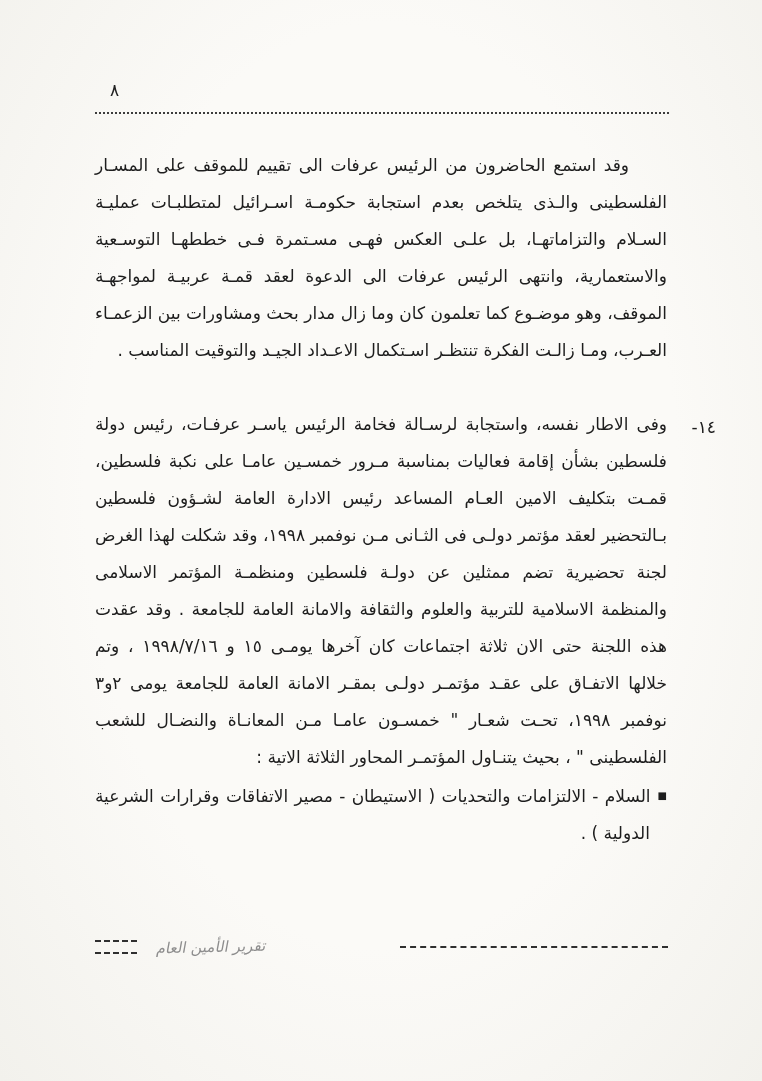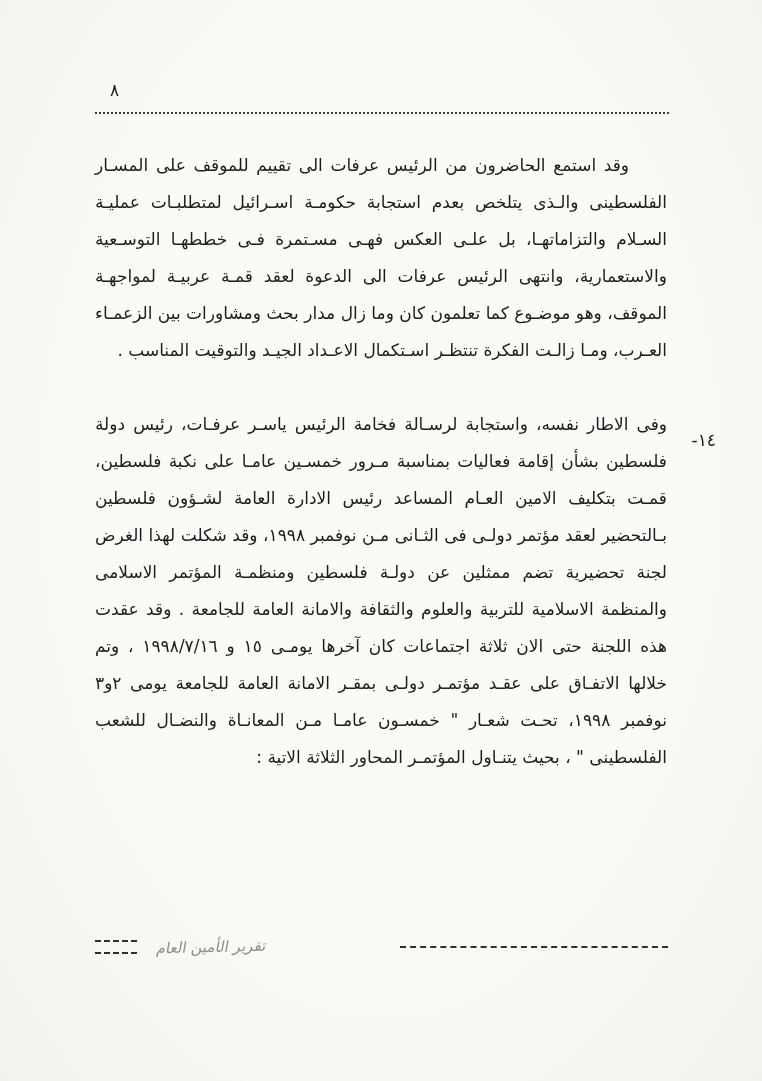--- a/index.html
+++ b/index.html
@@ -45,21 +45,21 @@
   }
   .body p { margin: 1px; }
   .para-intro { text-indent: 38px; }
   .numbered-item {
     position: relative;
     margin-top: 37px;
   }
   .numbered-item .marker {
     position: absolute;
     right: -48px;
-    top: 16px;
+    top: 3px;
     font-size: 17px;
     white-space: nowrap;
   }
   .bullet-item {
     margin-top: 10px;
     padding-right: 17px;
     text-indent: -17px;
   }
   .bullet-item .bmark {
     font-size: 10px;
@@ -109,20 +109,21 @@
 
   <div class="body">
 
     <p class="para-intro">وقد استمع الحاضرون من الرئيس عرفات الى تقييم للموقف على المسـار الفلسطينى والـذى يتلخص بعدم استجابة حكومـة اسـرائيل لمتطلبـات عمليـة السـلام والتزاماتهـا، بل علـى العكس فهـى مسـتمرة فـى خططهـا التوسـعية والاستعمارية، وانتهى الرئيس عرفات الى الدعوة لعقد قمـة عربيـة لمواجهـة الموقف، وهو موضـوع كما تعلمون كان وما زال مدار بحث ومشاورات بين الزعمـاء العـرب، ومـا زالـت الفكرة تنتظـر اسـتكمال الاعـداد الجيـد والتوقيت المناسب .</p>
 
     <div class="numbered-item">
       <span class="marker">١٤-</span>
       <p>وفى الاطار نفسه، واستجابة لرسـالة فخامة الرئيس ياسـر عرفـات، رئيس دولة فلسطين بشأن إقامة فعاليات بمناسبة مـرور خمسـين عامـا على نكبة فلسطين، قمـت بتكليف الامين العـام المساعد رئيس الادارة العامة لشـؤون فلسطين بـالتحضير لعقد مؤتمر دولـى فى الثـانى مـن نوفمبر ١٩٩٨، وقد شكلت لهذا الغرض لجنة تحضيرية تضم ممثلين عن دولـة فلسطين ومنظمـة المؤتمر الاسلامى والمنظمة الاسلامية للتربية والعلوم والثقافة والامانة العامة للجامعة . وقد عقدت هذه اللجنة حتى الان ثلاثة اجتماعات كان آخرها يومـى ١٥ و ١٩٩٨/٧/١٦ ، وتم خلالها الاتفـاق على عقـد مؤتمـر دولـى بمقـر الامانة العامة للجامعة يومى ٢و٣ نوفمبر ١٩٩٨، تحـت شعـار " خمسـون عامـا مـن المعانـاة والنضـال للشعب الفلسطينى " ، بحيث يتنـاول المؤتمـر المحاور الثلاثة الاتية :</p>
     </div>
 
+    <p class="bullet-item"><span class="bmark">■</span><span>السلام - الالتزامات والتحديات ( الاستيطان - مصير الاتفاقات وقرارات الشرعية الدولية ) .</span></p>
 
   </div>
 
   <div class="footer">
     <div class="dash-short"></div>
     <div class="footer-note">تقرير الأمين العام</div>
     <div class="dash-long"></div>
   </div>
 
 </div>

